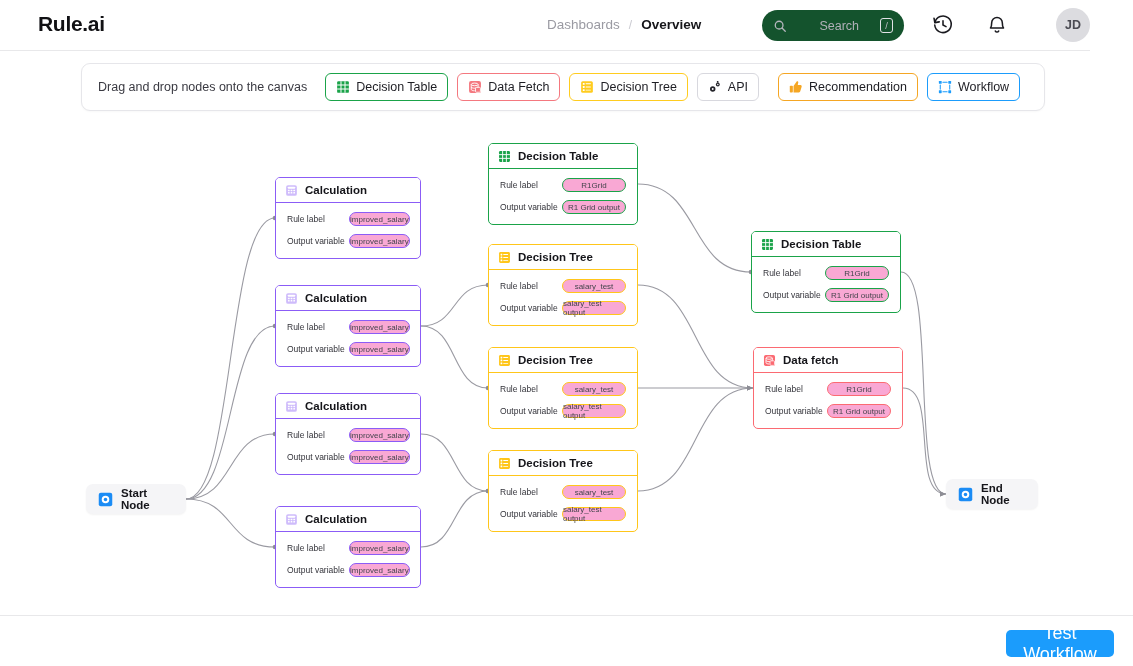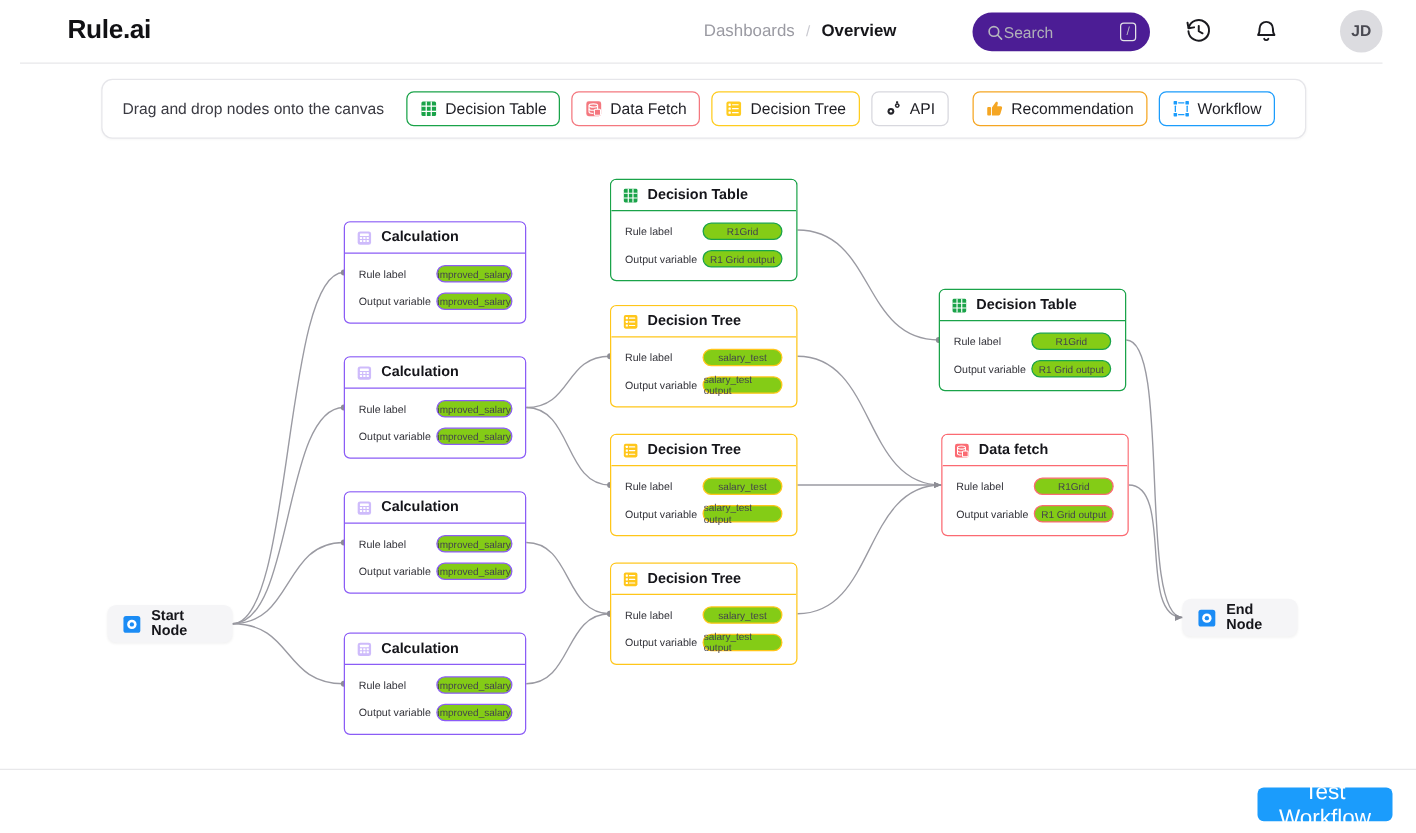--- a/index.html
+++ b/index.html
@@ -7,41 +7,41 @@
     margin: 0; padding: 0;
     width: 1133px; height: 666px;
     font-family: "Liberation Sans", sans-serif;
     background: #ffffff;
     overflow: hidden;
   }
   #app { position: relative; width: 1133px; height: 666px; background:#fff; }
 
   
   .header {
-    position: absolute; left:16px; top:0; width:1090px; height:51px;
+    position: absolute; left:0; top:0; width:1090px; height:51px;
     background:#ffffff; border-bottom:1px solid #e8e8ea;
     display:flex; align-items:center;
   }
   .brand {
     position:absolute; left:38px; top:12px;
     font-size:21px; font-weight:bold; color:#111114; letter-spacing:-0.3px;
   }
   .nav {
     position:absolute; left:547px; top:17px;
     display:flex; align-items:center; gap:9px;
     font-size:13.5px;
   }
   .nav-crumb { color:#9a9aa2; }
   .nav-sep { color:#c9c9d0; font-size:12px; }
   .nav-active { color:#16161a; font-weight:bold; }
 
   .search-box {
     position:absolute; left:762px; top:10px; width:142px; height:31px;
-    background:#4c1d95; border-radius:16px;
-    display:flex; align-items:center; padding:0 11px; gap:0;
+    background:#14532d; border-radius:16px;
+    display:flex; align-items:center; padding:0 11px; gap:21px;text-align:right;
   }
   .search-ph { font-size:12.5px; color:#b0b0b8; flex:1; }
   .slash-badge {
     width:13px; height:15px; border:1px solid #e2e2e7; border-radius:3px;
     display:flex; align-items:center; justify-content:center;
     font-size:9.5px; color:#bdbdc5;
   }
   .hdr-icon { position:absolute; top:14px; cursor:pointer; }
   #ic-history { left:932px; }
   #ic-bell { left:986px; }
@@ -82,21 +82,21 @@
     padding:0 9px; border-bottom:1.2px solid;
   }
   .node-title { font-size:11.5px; color:#15151a; font-weight:bold; }
   .node-body { padding:9px 11px 10px 11px; }
   .node-row { display:flex; align-items:center; margin-bottom:8px; }
   .node-row:last-child { margin-bottom:0;align-items:center; }
   .row-label { font-size:8.5px; color:#33333a; width:62px; flex:none; }
   .row-pill {
     flex:1; height:14px; border-radius:8px; border:1px solid;
     display:flex; align-items:center; justify-content:center;
-    font-size:8px; color:#44444c; background:#84cc16;
+    font-size:8px; color:#44444c; background:#f9a8d4;
   }
 
   .endpoint {
     position:absolute; background:#f5f5f7; border-radius:7px;
     height:30px; display:flex; align-items:center; gap:8px; padding:0 12px;
     box-shadow:0 1px 2px rgba(0,0,0,0.05);
   }
   .endpoint-label { font-size:11.5px; color:#15151a; font-weight:bold; }
 
   

